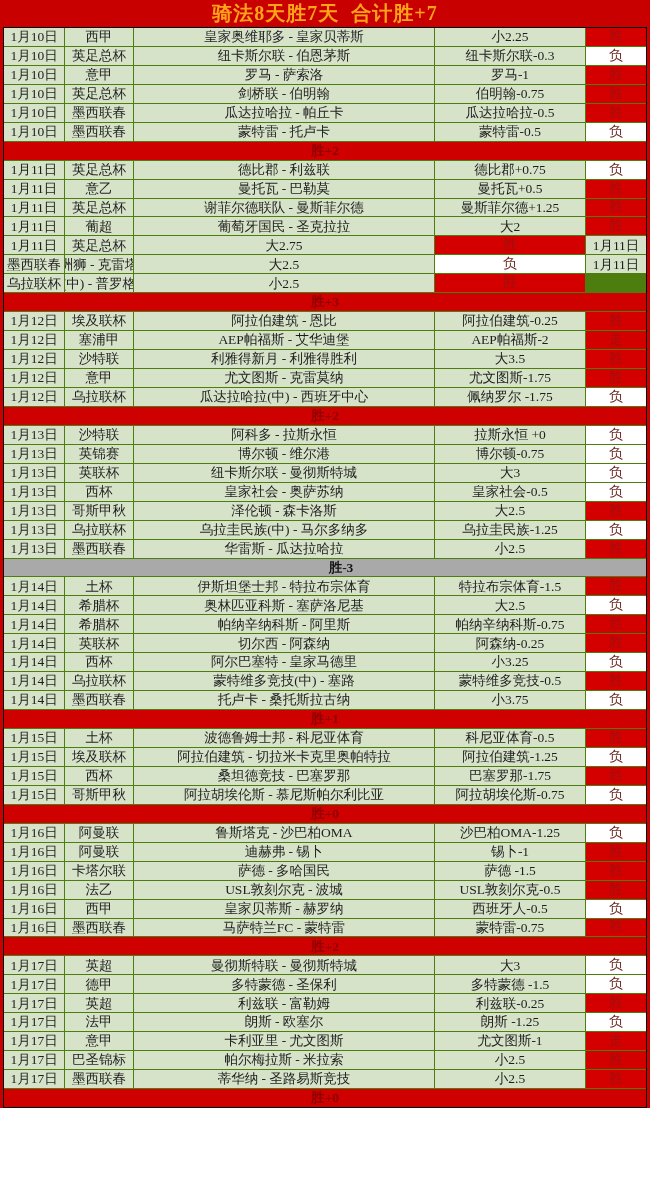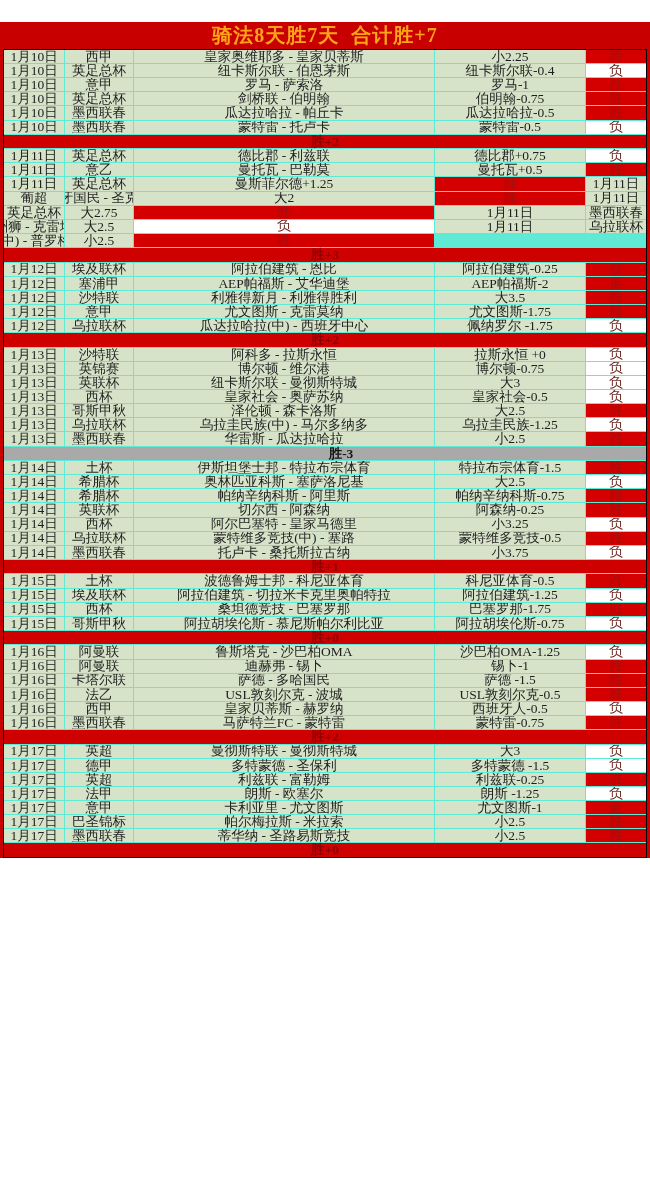--- a/index.html
+++ b/index.html
@@ -3,26 +3,25 @@
 <meta charset="utf-8">
 <style>
   html, body { margin: 0; padding: 0; }
   body {
     width: 650px;
     font-family: "Liberation Serif", "DejaVu Serif", serif;
     background: #ffffff;
   }
   .page {
     width: 650px;
-    height: 836px;
+    height: 1108px;
     background: #c90000;
     display: flex;
     flex-direction: column;
     overflow: hidden;
-    margin-top: 22px;
   }
   .title {
     flex: 0 0 27px;
     display: flex;
     align-items: center;
     justify-content: center;
     background: #c90000;
     color: #ffa319;
     font-size: 20px;
     font-weight: bold;
@@ -30,21 +29,21 @@
     letter-spacing: 1px;
   }
   .grid {
     flex: 1 1 auto;
     min-height: 0;
     margin: 0 3px;
     display: grid;
     grid-template-columns: 60px 68px 1fr 150px 60px;
     grid-auto-rows: 1fr;
     gap: 1px;
-    background: #5eead4;
+    background: #4d7c0f;
     border: 1px solid #000000;
   }
   .cell {
     background: #d7e3c9;
     display: flex;
     align-items: center;
     justify-content: center;
     font-size: 13.5px;
     color: #1e1e1e;
     white-space: nowrap;
@@ -74,21 +73,21 @@
   <div class="title">骑法8天胜7天  合计胜+7</div>
   <div class="grid">
       <div class="cell date">1月10日</div>
       <div class="cell league">西甲</div>
       <div class="cell match">皇家奥维耶多 - 皇家贝蒂斯</div>
       <div class="cell handicap">小2.25</div>
       <div class="cell result res-win">胜</div>
       <div class="cell date">1月10日</div>
       <div class="cell league">英足总杯</div>
       <div class="cell match">纽卡斯尔联 - 伯恩茅斯</div>
-      <div class="cell handicap">纽卡斯尔联-0.4</div>
+      <div class="cell handicap">纽卡斯尔联-0.3</div>
       <div class="cell result res-loss">负</div>
       <div class="cell date">1月10日</div>
       <div class="cell league">意甲</div>
       <div class="cell match">罗马 - 萨索洛</div>
       <div class="cell handicap">罗马-1</div>
       <div class="cell result res-win">胜</div>
       <div class="cell date">1月10日</div>
       <div class="cell league">英足总杯</div>
       <div class="cell match">剑桥联 - 伯明翰</div>
       <div class="cell handicap">伯明翰-0.75</div>
@@ -109,20 +108,21 @@
       <div class="cell match">德比郡 - 利兹联</div>
       <div class="cell handicap">德比郡+0.75</div>
       <div class="cell result res-loss">负</div>
       <div class="cell date">1月11日</div>
       <div class="cell league">意乙</div>
       <div class="cell match">曼托瓦 - 巴勒莫</div>
       <div class="cell handicap">曼托瓦+0.5</div>
       <div class="cell result res-win">胜</div>
       <div class="cell date">1月11日</div>
       <div class="cell league">英足总杯</div>
+      <div class="cell match">谢菲尔德联队 - 曼斯菲尔德</div>
       <div class="cell handicap">曼斯菲尔德+1.25</div>
       <div class="cell result res-win">胜</div>
       <div class="cell date">1月11日</div>
       <div class="cell league">葡超</div>
       <div class="cell match">葡萄牙国民 - 圣克拉拉</div>
       <div class="cell handicap">大2</div>
       <div class="cell result res-win">胜</div>
       <div class="cell date">1月11日</div>
       <div class="cell league">英足总杯</div>
       <div class="cell handicap">大2.75</div>

